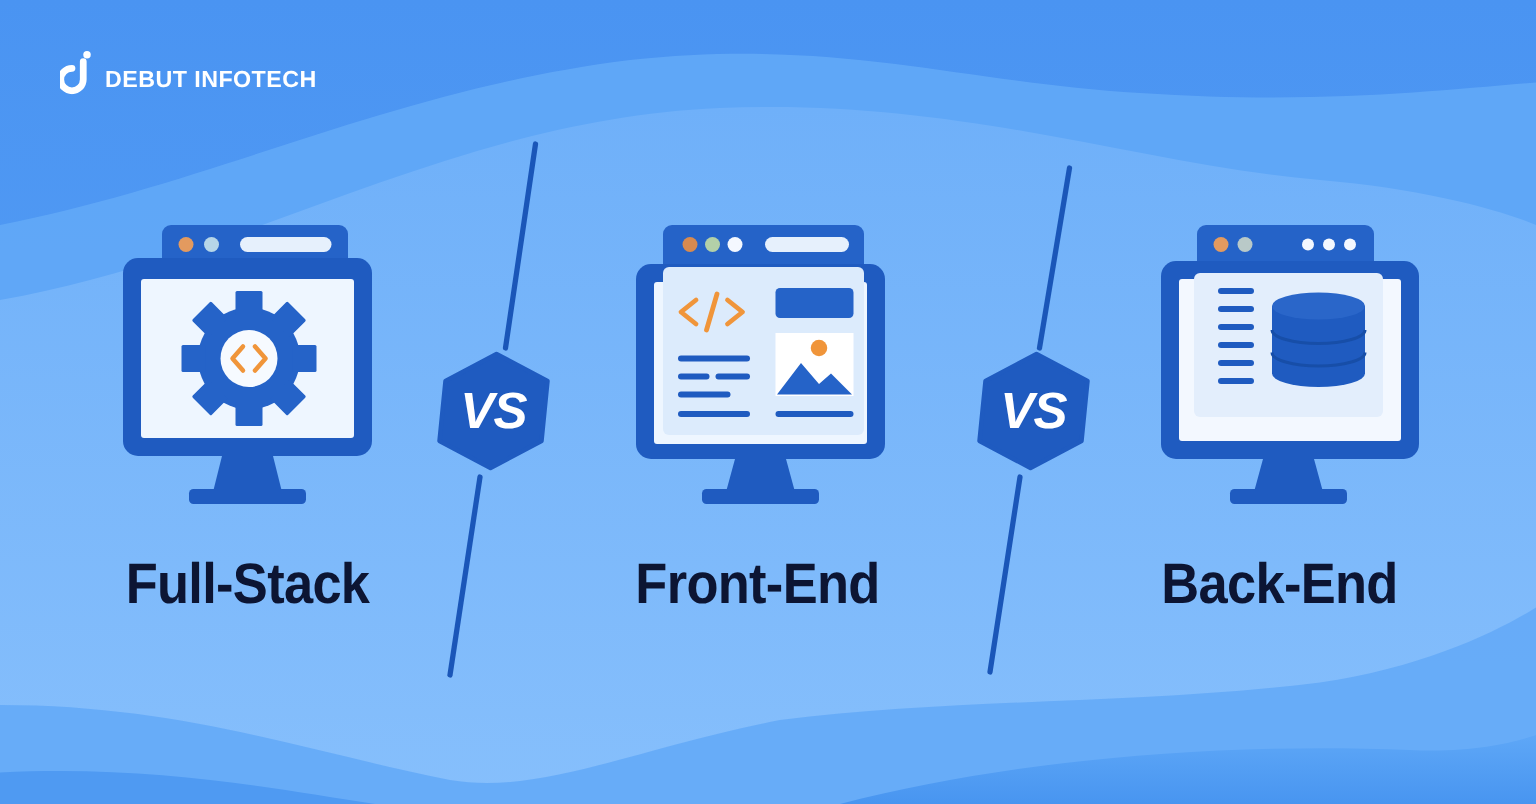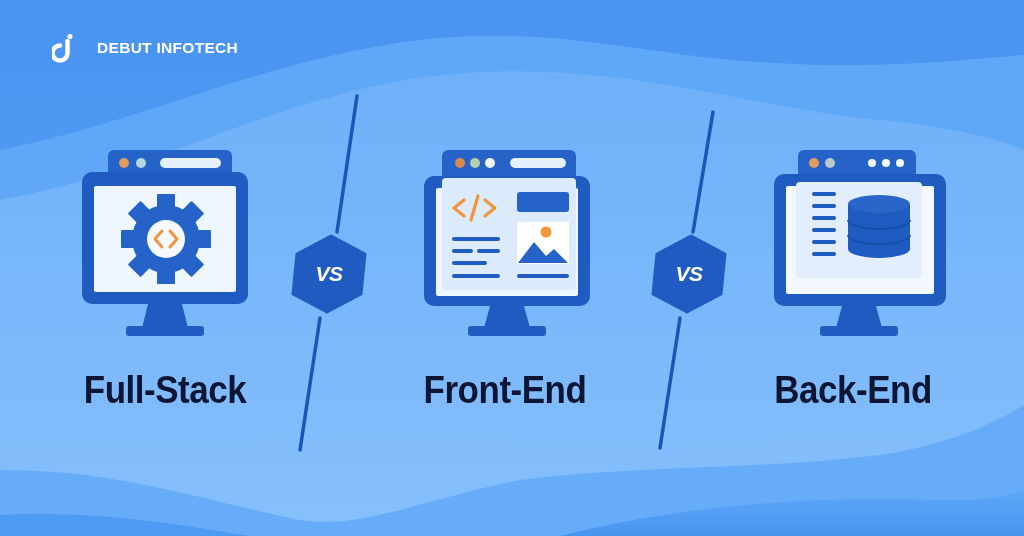--- a/index.html
+++ b/index.html
@@ -10,22 +10,22 @@
       position: relative;
       width: 1024px;
       height: 536px;
       overflow: hidden;
       background: linear-gradient(180deg, #4d97f3 0%, #6eaff8 40%, #7db8fb 70%, #5aa3f5 100%);
     }
     .bg-waves { position: absolute; left: 0; top: 0; width: 1024px; height: 536px; }
 
     
     .brand {
-      position: absolute; left: 52px; top: 33px;
-      display: flex; align-items: center; gap: 21px;
+      position: absolute; left: 40px; top: 33px;
+      display: flex; align-items: flex-end; gap: 6px;
     }
     .brand-logo { width: 24px; height: 30px; display: block; }
     .brand-name {
       color: #ffffff; font-size: 15.5px; font-weight: bold;
       letter-spacing: 0.3px;
     }
 
     
     .monitor {
       position: absolute; top: 150px;
@@ -45,21 +45,21 @@
 
     
     .divider { position: absolute; left: 0; top: 0; }
     .vs-badge {
       position: absolute; width: 76px; height: 80px;
     }
     .vs-badge svg { position: absolute; left: 0; top: 0; }
     .vs-text {
       position: absolute; left: 0; top: 0; width: 76px; height: 80px;
       display: flex; align-items: center; justify-content: center;
-      color: #ffffff; font-size: 21px; font-weight: bold; font-style: italic;
+      color: #ffffff; font-size: 34px; font-weight: bold; font-style: italic;
       letter-spacing: -0.5px;
     }
   </style>
 </head>
 <body>
 
 <div class="banner">
 
   <svg class="bg-waves" viewBox="0 0 1024 536" width="1024" height="536">
     <defs>

